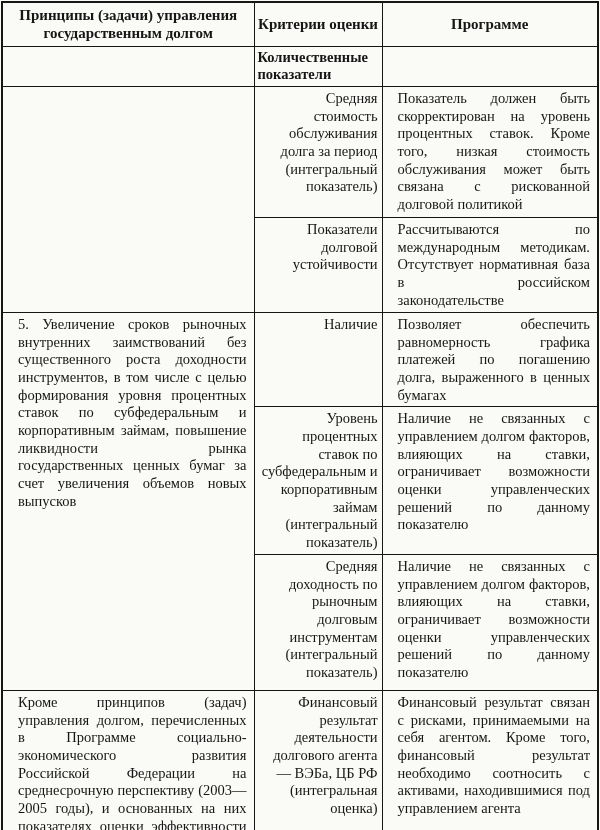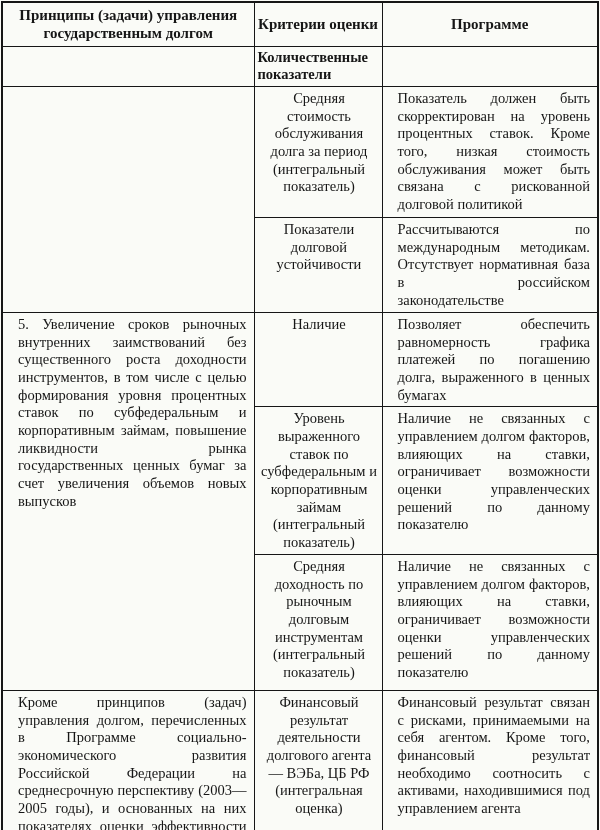--- a/index.html
+++ b/index.html
@@ -41,21 +41,21 @@
     line-height: 1.25;
     padding: 2px 3px;
   }
   td.section-cell {
     font-weight: bold;
     text-align: left;
     vertical-align: middle;
     padding: 2px 3px;
   }
   td.crit {
-    text-align: center;
+    text-align: right;
     padding-left: 6px;
     padding-right: 4px;
   }
   td.note, td.princ {
     text-align: justify;
     hyphens: auto;
     padding-left: 15px;
     -webkit-hyphens: auto;
   }
 </style>
@@ -92,21 +92,21 @@
       <td class="note">Рассчитываются по международным методикам. Отсутствует нормативная база в российском законодательстве</td>
     </tr>
 
     <tr style="height:80px;">
       <td rowspan="3" class="princ">5. Увеличение сроков рыночных внутренних заимствований без существенного роста доходности инструментов, в том числе с целью формирования уровня процентных ставок по субфедеральным и корпоративным займам, повышение ликвидности рынка государственных ценных бумаг за счет увеличения объемов новых выпусков</td>
       <td class="crit">Наличие</td>
       <td class="note">Позволяет обеспечить равномерность графика платежей по погашению долга, выраженного в ценных бумагах</td>
     </tr>
 
     <tr style="height:119px;">
-      <td class="crit">Уровень выраженного ставок по субфедеральным и корпоративным займам (интегральный показатель)</td>
+      <td class="crit">Уровень процентных ставок по субфедеральным и корпоративным займам (интегральный показатель)</td>
       <td class="note">Наличие не связанных с управлением долгом факторов, влияющих на ставки, ограничивает возможности оценки управленческих решений по данному показателю</td>
     </tr>
 
     <tr style="height:136px;">
       <td class="crit">Средняя доходность по рыночным долговым инструментам (интегральный показатель)</td>
       <td class="note">Наличие не связанных с управлением долгом факторов, влияющих на ставки, ограничивает возможности оценки управленческих решений по данному показателю</td>
     </tr>
 
     <tr style="height:182px;">
       <td class="princ">Кроме принципов (задач) управления долгом, перечисленных в Программе социально-экономического развития Российской Федерации на среднесрочную перспективу (2003—2005 годы), и основанных на них показателях оценки эффективности управления государственным долгом, по-видимому, могут быть использованы следующие показатели</td>

